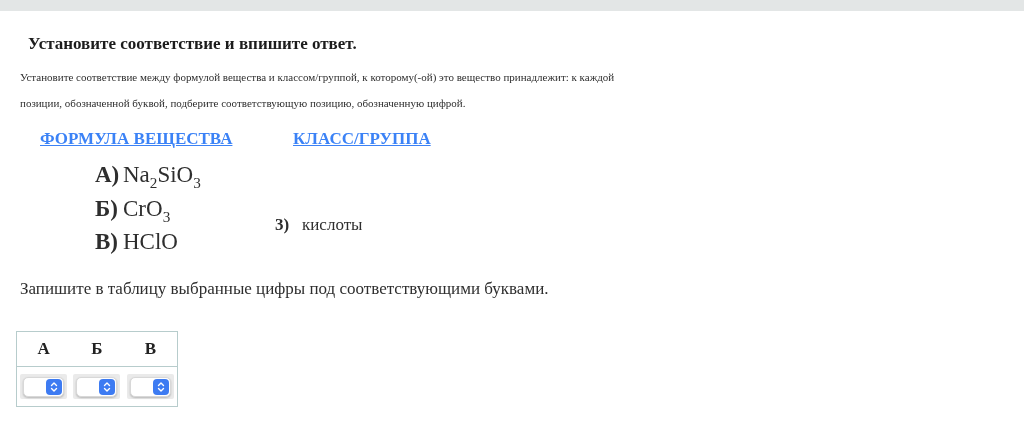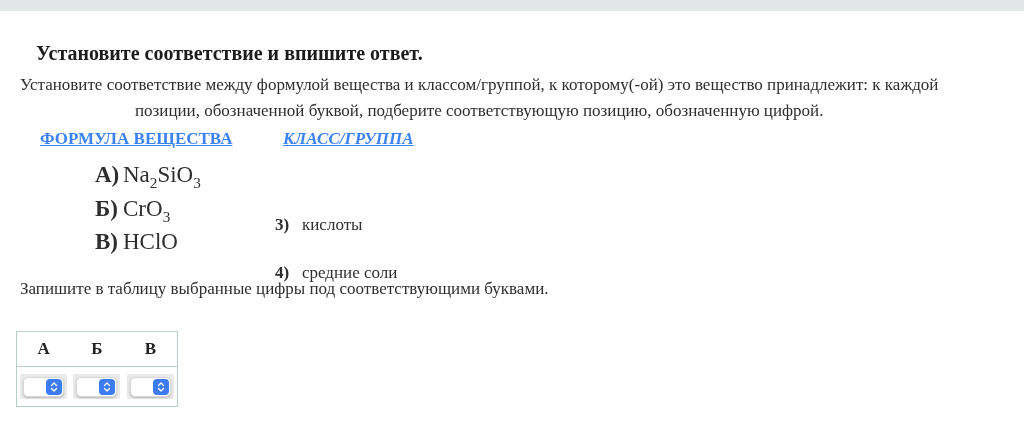--- a/index.html
+++ b/index.html
@@ -12,38 +12,38 @@
     font-family: "Liberation Serif", "DejaVu Serif", serif;
     color: var(--text, #2e2e2e);
   }
   .top-bar {
     position: absolute; left: 0; top: 0;
     width: 1024px; height: 11px;
     background: var(--top_bar, #e3e6e6);
   }
   .title {
     position: absolute; left: 20px; top: 26px;
-    margin: 16px;
-    font-size: 20px; font-weight: bold; color: #1c1c1c;
+    margin: 8px;
+    font-size: 17px; font-weight: bold; color: #1c1c1c;
     white-space: nowrap;
   }
   .instruction {
-    position: absolute; left: 20px; top: 72px;
-    font-size: 17px; line-height: 26px; text-align: center;
+    position: absolute; left: 20px; top: 64px;
+    font-size: 11px; line-height: 26px;
   }
   .instruction .line { white-space: nowrap; }
   .col-header {
     position: absolute; top: 129px;
     font-size: 17px; font-weight: bold;
     text-decoration: underline;
     color: #3b82f6;
     white-space: nowrap;
   }
   .col-header.left { left: 40px; }
-  .col-header.right { left: 283px; font-style: italic; }
+  .col-header.right { left: 293px; }
   .left-item {
     position: absolute; left: 95px;
     font-size: 23px; white-space: nowrap;
   }
   .left-item .item-letter {
     display: inline-block; width: 28px;
     font-weight: bold;
   }
   .left-item sub { font-size: 0.66em; line-height: 0; }
   .right-item {
@@ -129,23 +129,20 @@
   <div class="left-item" style="top:196px">
     <span class="item-letter">Б)</span><span class="formula"><span>CrO</span><sub>3</sub></span>
   </div>
   <div class="left-item" style="top:229px">
     <span class="item-letter">В)</span><span class="formula"><span>HClO</span></span>
   </div>
 
   <div class="right-item" style="top:215px">
     <span class="option-number">3)</span><span class="option-text">кислоты</span>
   </div>
-  <div class="right-item" style="top:263px">
-    <span class="option-number">4)</span><span class="option-text">средние соли</span>
-  </div>
 
   <div class="table-instruction">Запишите в таблицу выбранные цифры под соответствующими буквами.</div>
 
   <div class="answer-table">
     <div class="answer-header-row">
       <div class="answer-header-cell">А</div>
       <div class="answer-header-cell">Б</div>
       <div class="answer-header-cell">В</div>
     </div>
     <div class="answer-body-row">

